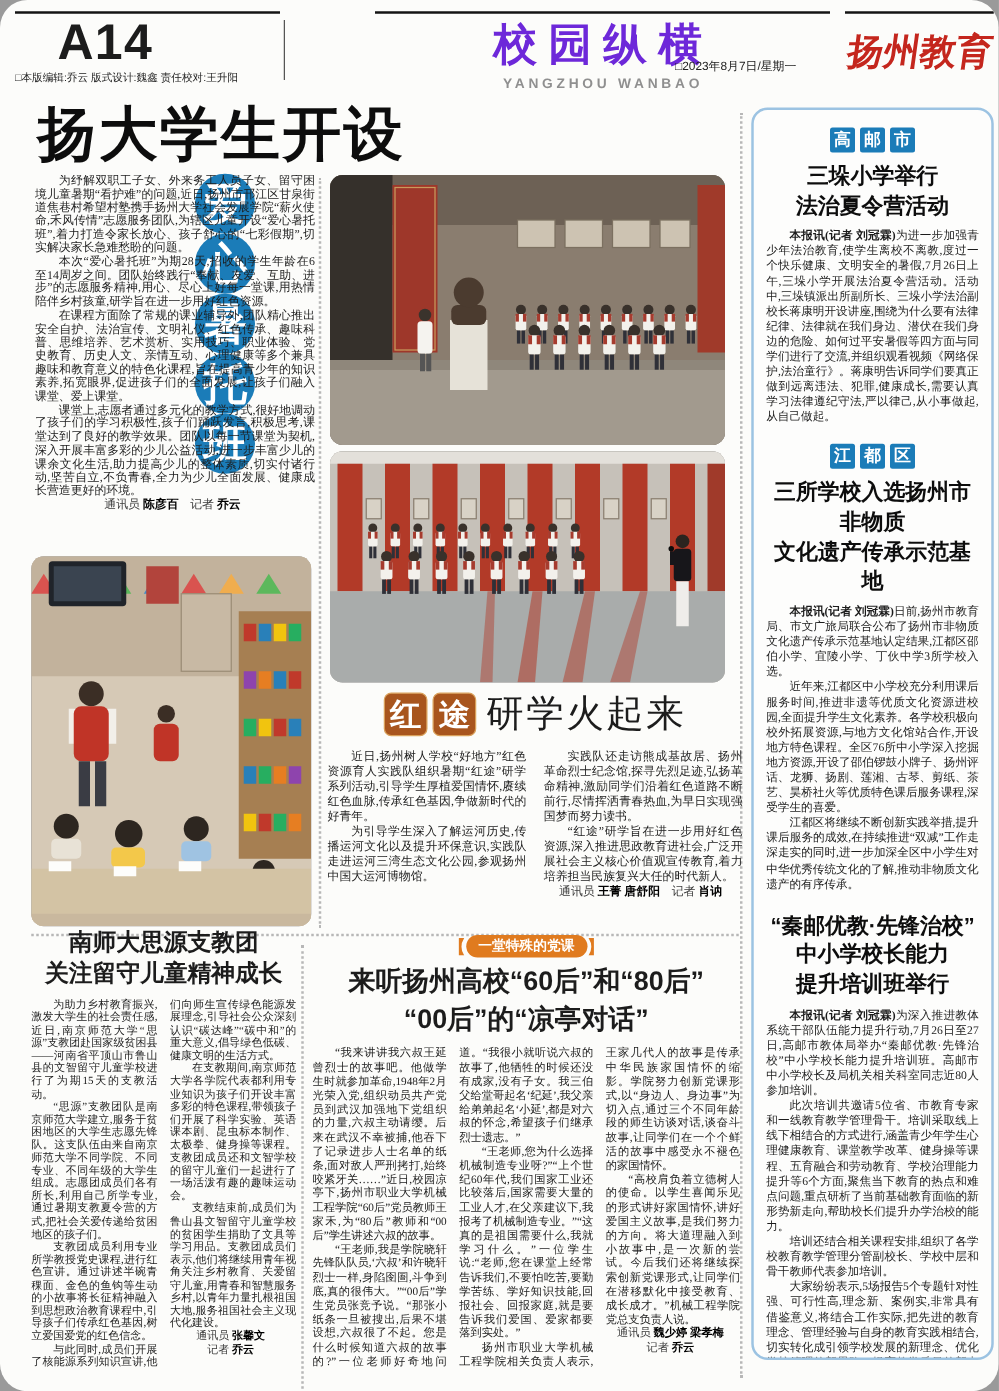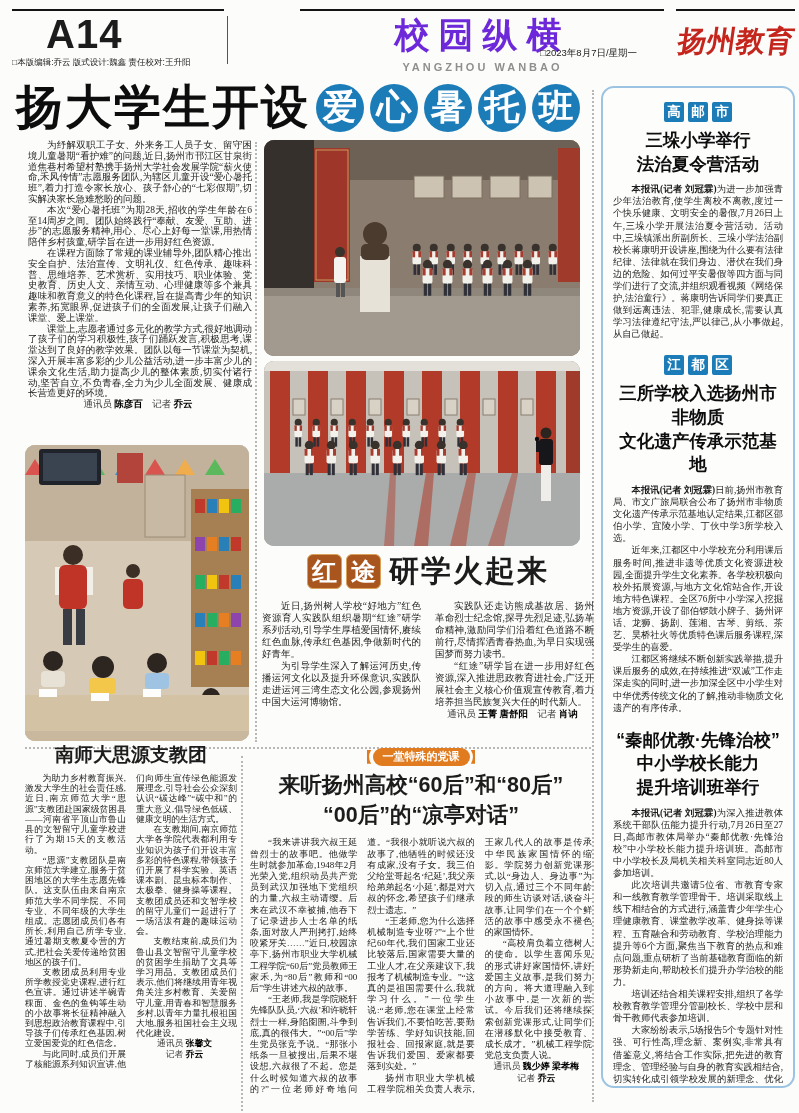--- a/index.html
+++ b/index.html
@@ -1,34 +1,34 @@
 <!DOCTYPE html>
 <html><head>
 <meta charset="utf-8">
 <style>
   html,body{margin:0;padding:0;background:#9a9a9a;}
   .page{position:relative;width:799px;height:1113px;margin:0 auto;background:#fcfcfa;
-        overflow:hidden;font-family:"Liberation Serif",serif;color:#1c1c1c;}
+        overflow:hidden;font-family:"Liberation Serif",serif;color:#1c1c1c;border-radius:22px;}
   .abs{position:absolute;}
   .sans{font-family:"Liberation Sans",sans-serif;}
 
   
   .rule{position:absolute;height:2px;background:#141414;}
   .pageno{position:absolute;left:46px;top:12px;font-size:40px;font-weight:700;letter-spacing:1px;}
   .vline{position:absolute;width:1px;background:#555;}
   .ednote{position:absolute;left:12px;top:57px;font-size:8.5px;color:#222;}
   .secblock{position:absolute;left:300px;top:12px;width:365px;text-align:center;}
   .sectitle{font-weight:900;font-size:35px;letter-spacing:9px;color:#6d28d9;}
   .secsub{font-weight:700;font-size:11px;letter-spacing:3px;color:#8f8f8f;margin-top:2px;}
   .dateline{position:absolute;left:540px;top:47px;width:130px;font-size:9.5px;color:#222;}
   .logo{position:absolute;left:676px;top:22px;width:120px;text-align:center;font-size:29px;
         font-weight:900;color:#c4261d;transform:skewX(-8deg);font-family:"Liberation Serif",serif;}
 
   
-  .headline{position:absolute;left:16px;top:76px;display:flex;align-items:center;}
+  .headline{position:absolute;left:30px;top:76px;display:flex;align-items:center;flex-direction:column;}
   .hl-black{font-weight:900;font-size:47px;letter-spacing:2px;color:#0d0d0d;}
   .hl-c{width:48px;height:48px;border-radius:50%;background:#1b7cb8;color:#fff;
         font-weight:900;font-size:35px;display:flex;align-items:center;justify-content:center;
         margin-left:6px;flex:0 0 auto;}
 
   
   .bodytxt p{margin:0;text-indent:2em;text-align:justify;}
   .leadcol{left:28px;top:140px;width:224px;height:298px;overflow:hidden;font-size:9.5px;line-height:10.8px;}
   .byl{text-align:center;padding-right:4px;text-indent:0 !important;}
   .byl .r{color:#3c3c3c;}
@@ -41,21 +41,21 @@
   
   .vdot{position:absolute;width:0;border-left:2px dotted #b7b7b7;}
   .hdot{position:absolute;height:0;border-top:2px dotted #b7b7b7;}
 
   
   .hongtu{position:absolute;left:262px;top:551px;width:332px;}
   .ht-title{display:flex;align-items:center;justify-content:center;}
   .ht-box{width:33px;height:33px;border-radius:6px;background:#a8551e;border:1px solid #d9a05a;
           color:#fff;font-weight:900;font-size:25px;display:flex;align-items:center;justify-content:center;
           margin-right:4px;font-family:"Liberation Sans",sans-serif;}
-  .ht-rest{font-weight:700;font-size:30px;letter-spacing:2px;margin-left:4px;font-family:"Liberation Sans",sans-serif;}
+  .ht-rest{font-weight:400;font-size:30px;letter-spacing:2px;margin-left:4px;font-family:"Liberation Sans",sans-serif;}
   .ht-cols{margin-top:8px;column-count:2;column-gap:14px;height:136px;overflow:hidden;
            font-size:9.5px;line-height:12px;}
 
   
   .zj{position:absolute;left:25px;top:714px;width:212px;height:359px;overflow:hidden;margin-top:28px;}
   .zj-title{font-weight:900;font-size:19px;text-align:center;line-height:1.32;font-family:"Liberation Sans",sans-serif;}
   .zj-cols{margin-top:6px;column-count:2;column-gap:10px;height:302px;overflow:hidden;
            font-size:8.8px;line-height:10.2px;}
 
   
@@ -309,20 +309,21 @@
         <span class="r">通讯员</span>
         <b>王菁 唐舒阳</b>
         <span class="r" style="margin-left:7px">记者</span>
         <b>肖讷</b>
       </div>
     </div>
   </div>
 
   <div class="zj">
     <div class="zj-title">南师大思源支教团</div>
+    <div class="zj-title">关注留守儿童精神成长</div>
     <div class="zj-cols bodytxt">
       <p>为助力乡村教育振兴,激发大学生的社会责任感,近日,南京师范大学“思源”支教团赴国家级贫困县——河南省平顶山市鲁山县的文智留守儿童学校进行了为期15天的支教活动。</p>
       <p>“思源”支教团队是南京师范大学建立,服务于贫困地区的大学生志愿先锋队。这支队伍由来自南京师范大学不同学院、不同专业、不同年级的大学生组成。志愿团成员们各有所长,利用自己所学专业,通过暑期支教夏令营的方式,把社会关爱传递给贫困地区的孩子们。</p>
       <p>支教团成员利用专业所学教授党史课程,进行红色宣讲。通过讲述半碗青稞面、金色的鱼钩等生动的小故事将长征精神融入到思想政治教育课程中,引导孩子们传承红色基因,树立爱国爱党的红色信念。</p>
       <p>与此同时,成员们开展了核能源系列知识宣讲,他们向师生宣传绿色能源发展理念,引导社会公众深刻认识“碳达峰”“碳中和”的重大意义,倡导绿色低碳、健康文明的生活方式。</p>
       <p>在支教期间,南京师范大学各学院代表都利用专业知识为孩子们开设丰富多彩的特色课程,带领孩子们开展了科学实验、英语课本剧、昆虫标本制作、太极拳、健身操等课程。支教团成员还和文智学校的留守儿童们一起进行了一场活泼有趣的趣味运动会。</p>
       <p>支教结束前,成员们为鲁山县文智留守儿童学校的贫困学生捐助了文具等学习用品。支教团成员们表示,他们将继续用青年视角关注乡村教育、关爱留守儿童,用青春和智慧服务乡村,以青年力量扎根祖国大地,服务祖国社会主义现代化建设。</p>
       <div class="byl">
         <span class="r">通讯员</span>
         <b>张馨文</b>

